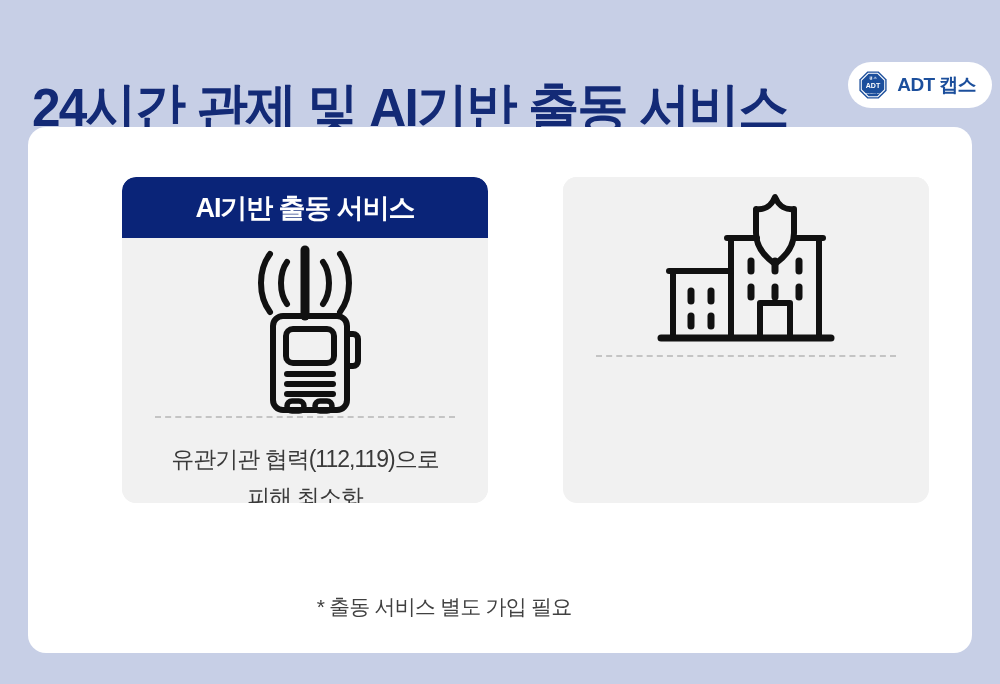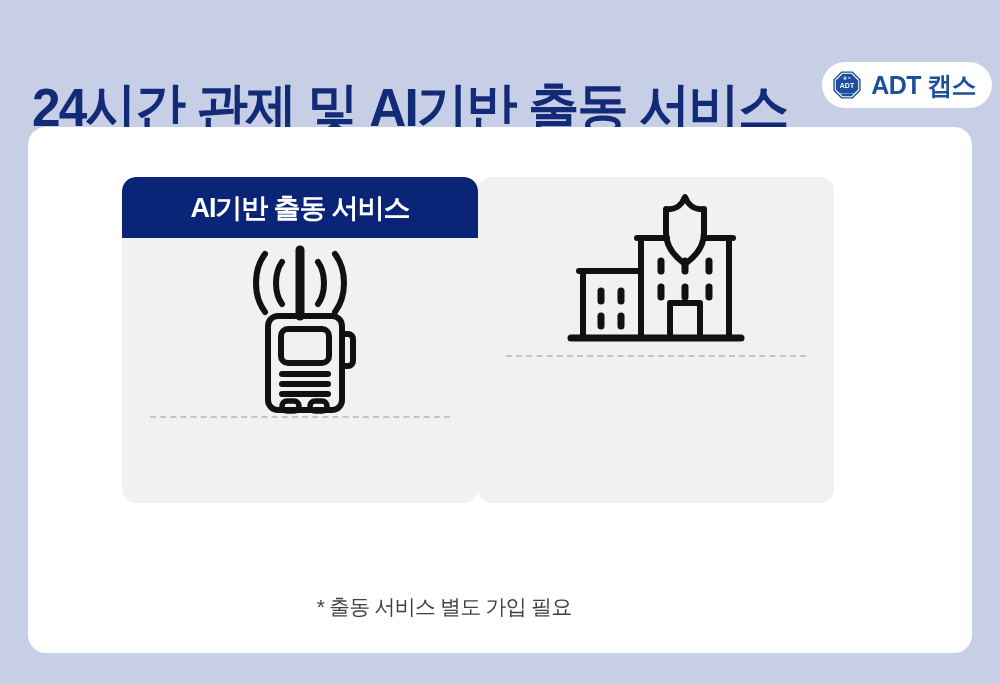--- a/index.html
+++ b/index.html
@@ -53,21 +53,21 @@
     box-sizing: border-box;
     gap: 9px;
   }
   .brand-mark {
     width: 30px;
     height: 30px;
     flex: 0 0 auto;
     display: block;
   }
   .brand-name {
-    font-size: 25px;
+    font-size: 19px;
     font-weight: 700;
     color: #1c4f9c;
     letter-spacing: -0.6px;
     white-space: nowrap;
   }
 
   
   .panel {
     position: absolute;
     left: 28px;
@@ -76,21 +76,21 @@
     height: 526px;
     background: #ffffff;
     border-radius: 18px;
   }
 
   
   .cards {
     position: absolute;
     left: 94px;
     top: 50px;
-    width: 712px;
+    width: 807px;
     display: flex;
     justify-content: space-between;
   }
   .card {
     width: 366px;
     border-radius: 14px;
     overflow: hidden;
     background: #f1f1f1;
     display: flex;
     flex-direction: column;
@@ -204,20 +204,22 @@
 
             <path d="M57 136 h46"></path>
             <path d="M57 146 h46"></path>
             <path d="M57 156 h46"></path>
 
             <rect x="57" y="163" width="17" height="10" rx="5" stroke-width="5.5"></rect>
             <rect x="85" y="163" width="17" height="10" rx="5" stroke-width="5.5"></rect>
           </svg>
         </div>
         <div class="card-divider"></div>
+        <div class="card-caption">유관기관 협력(112,119)으로
+피해 최소화</div>
       </div>
     </div>
 
     <div class="card">
       <div class="card-body">
         <div class="card-icon">
           <svg width="190" height="170" viewBox="0 0 190 170" fill="none" stroke="#111111" stroke-width="6" stroke-linecap="round" stroke-linejoin="round">
 
             <path d="M124 16 C120 26 112 29 105 28 L105 52
                      C105 68 117 78 124 83 C131 78 143 68 143 52

